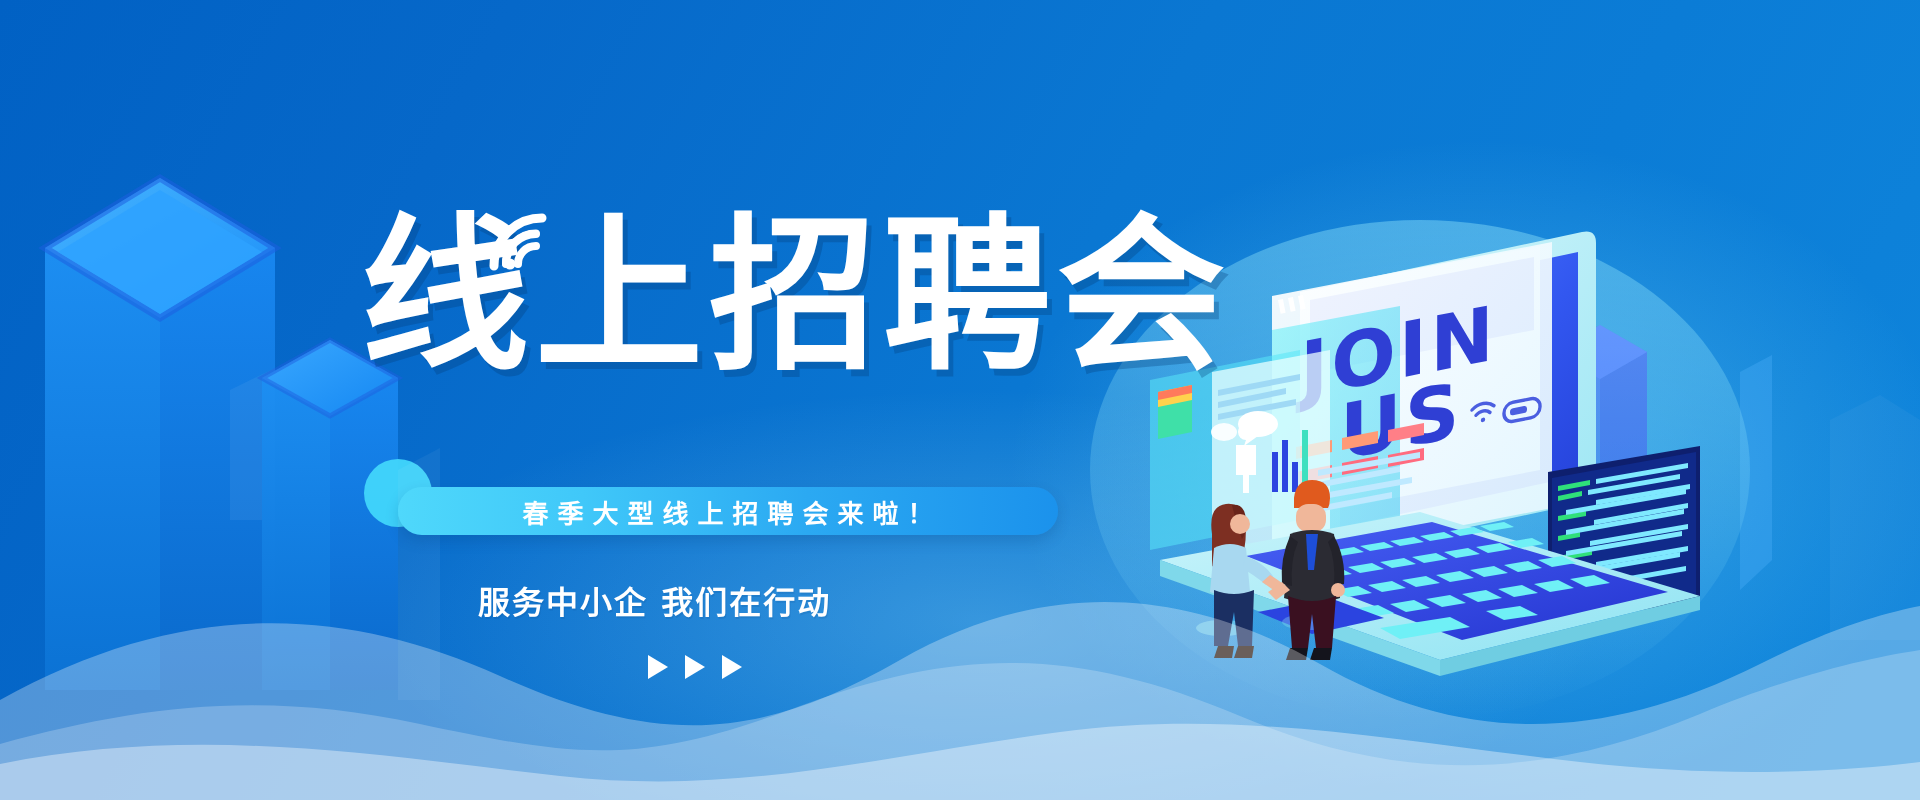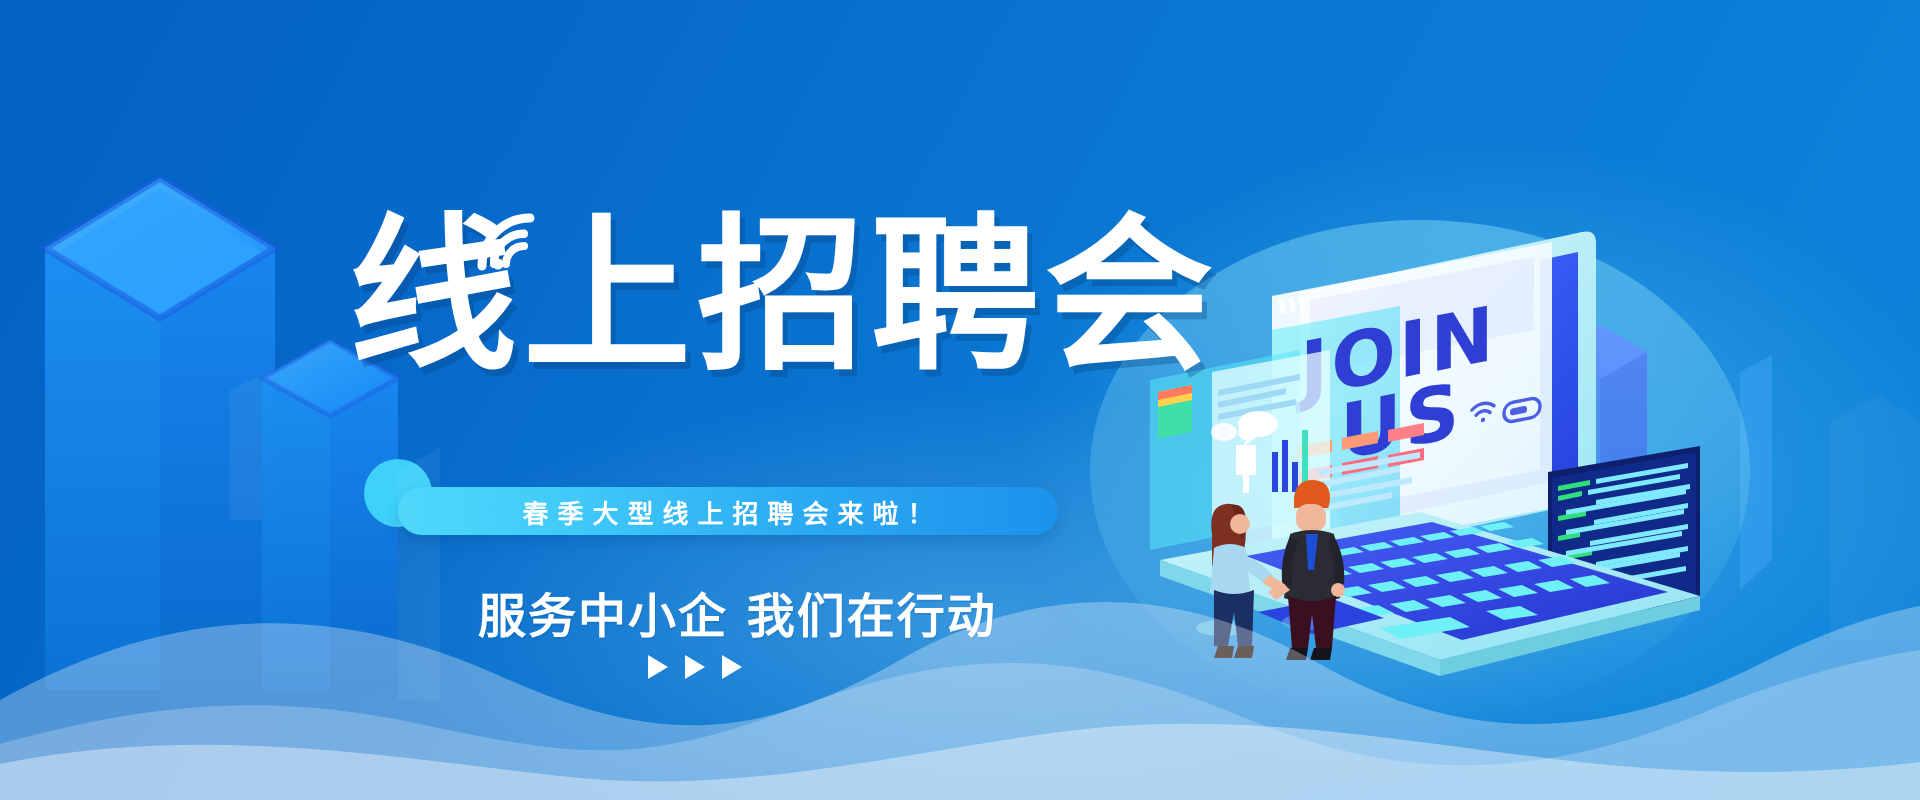--- a/index.html
+++ b/index.html
@@ -11,21 +11,21 @@
   }
   #banner {
     position:relative; width:1920px; height:800px; overflow:hidden;
     background:linear-gradient(118deg,#0161c4 0%,#0668c9 22%,#0a77d2 52%,#0b7cd6 72%,#0f86dc 100%);
   }
   .layer { position:absolute; inset:0; }
   svg.layer { display:block; }
 
   
   #title-block {
-    position:absolute; left:4px; top:0; width:1180px; height:800px;
+    position:absolute; left:16px; top:0; width:1180px; height:800px;
     pointer-events:none;
   }
   #main-title {
     position:absolute; left:345px; top:212px;
     font-size:168px; line-height:1;
     font-weight:bold;
     color:#ffffff;
     letter-spacing:6px;
     white-space:nowrap;
     font-family:"DejaVu Sans","Liberation Sans",sans-serif;
@@ -49,21 +49,21 @@
   #pill-text {
     color:#ffffff; font-size:26px; font-weight:bold;
     letter-spacing:9px; text-indent:9px;
     font-family:"DejaVu Sans","Liberation Sans",sans-serif;
     white-space:nowrap;
   }
 
   
   #tagline {
     position:absolute; left:478px; top:577px;
-    font-size:48px; font-weight:bold; color:#ffffff;
+    font-size:32px; font-weight:bold; color:#ffffff;
     letter-spacing:2px; white-space:nowrap;
     font-family:"DejaVu Sans","Liberation Sans",sans-serif;
     text-shadow:1px 2px 0 rgba(3,60,120,.12);
   }
 
   
   #arrows {
     position:absolute; left:648px; top:655px;
     display:flex; gap:17px; align-items:center;
   }

